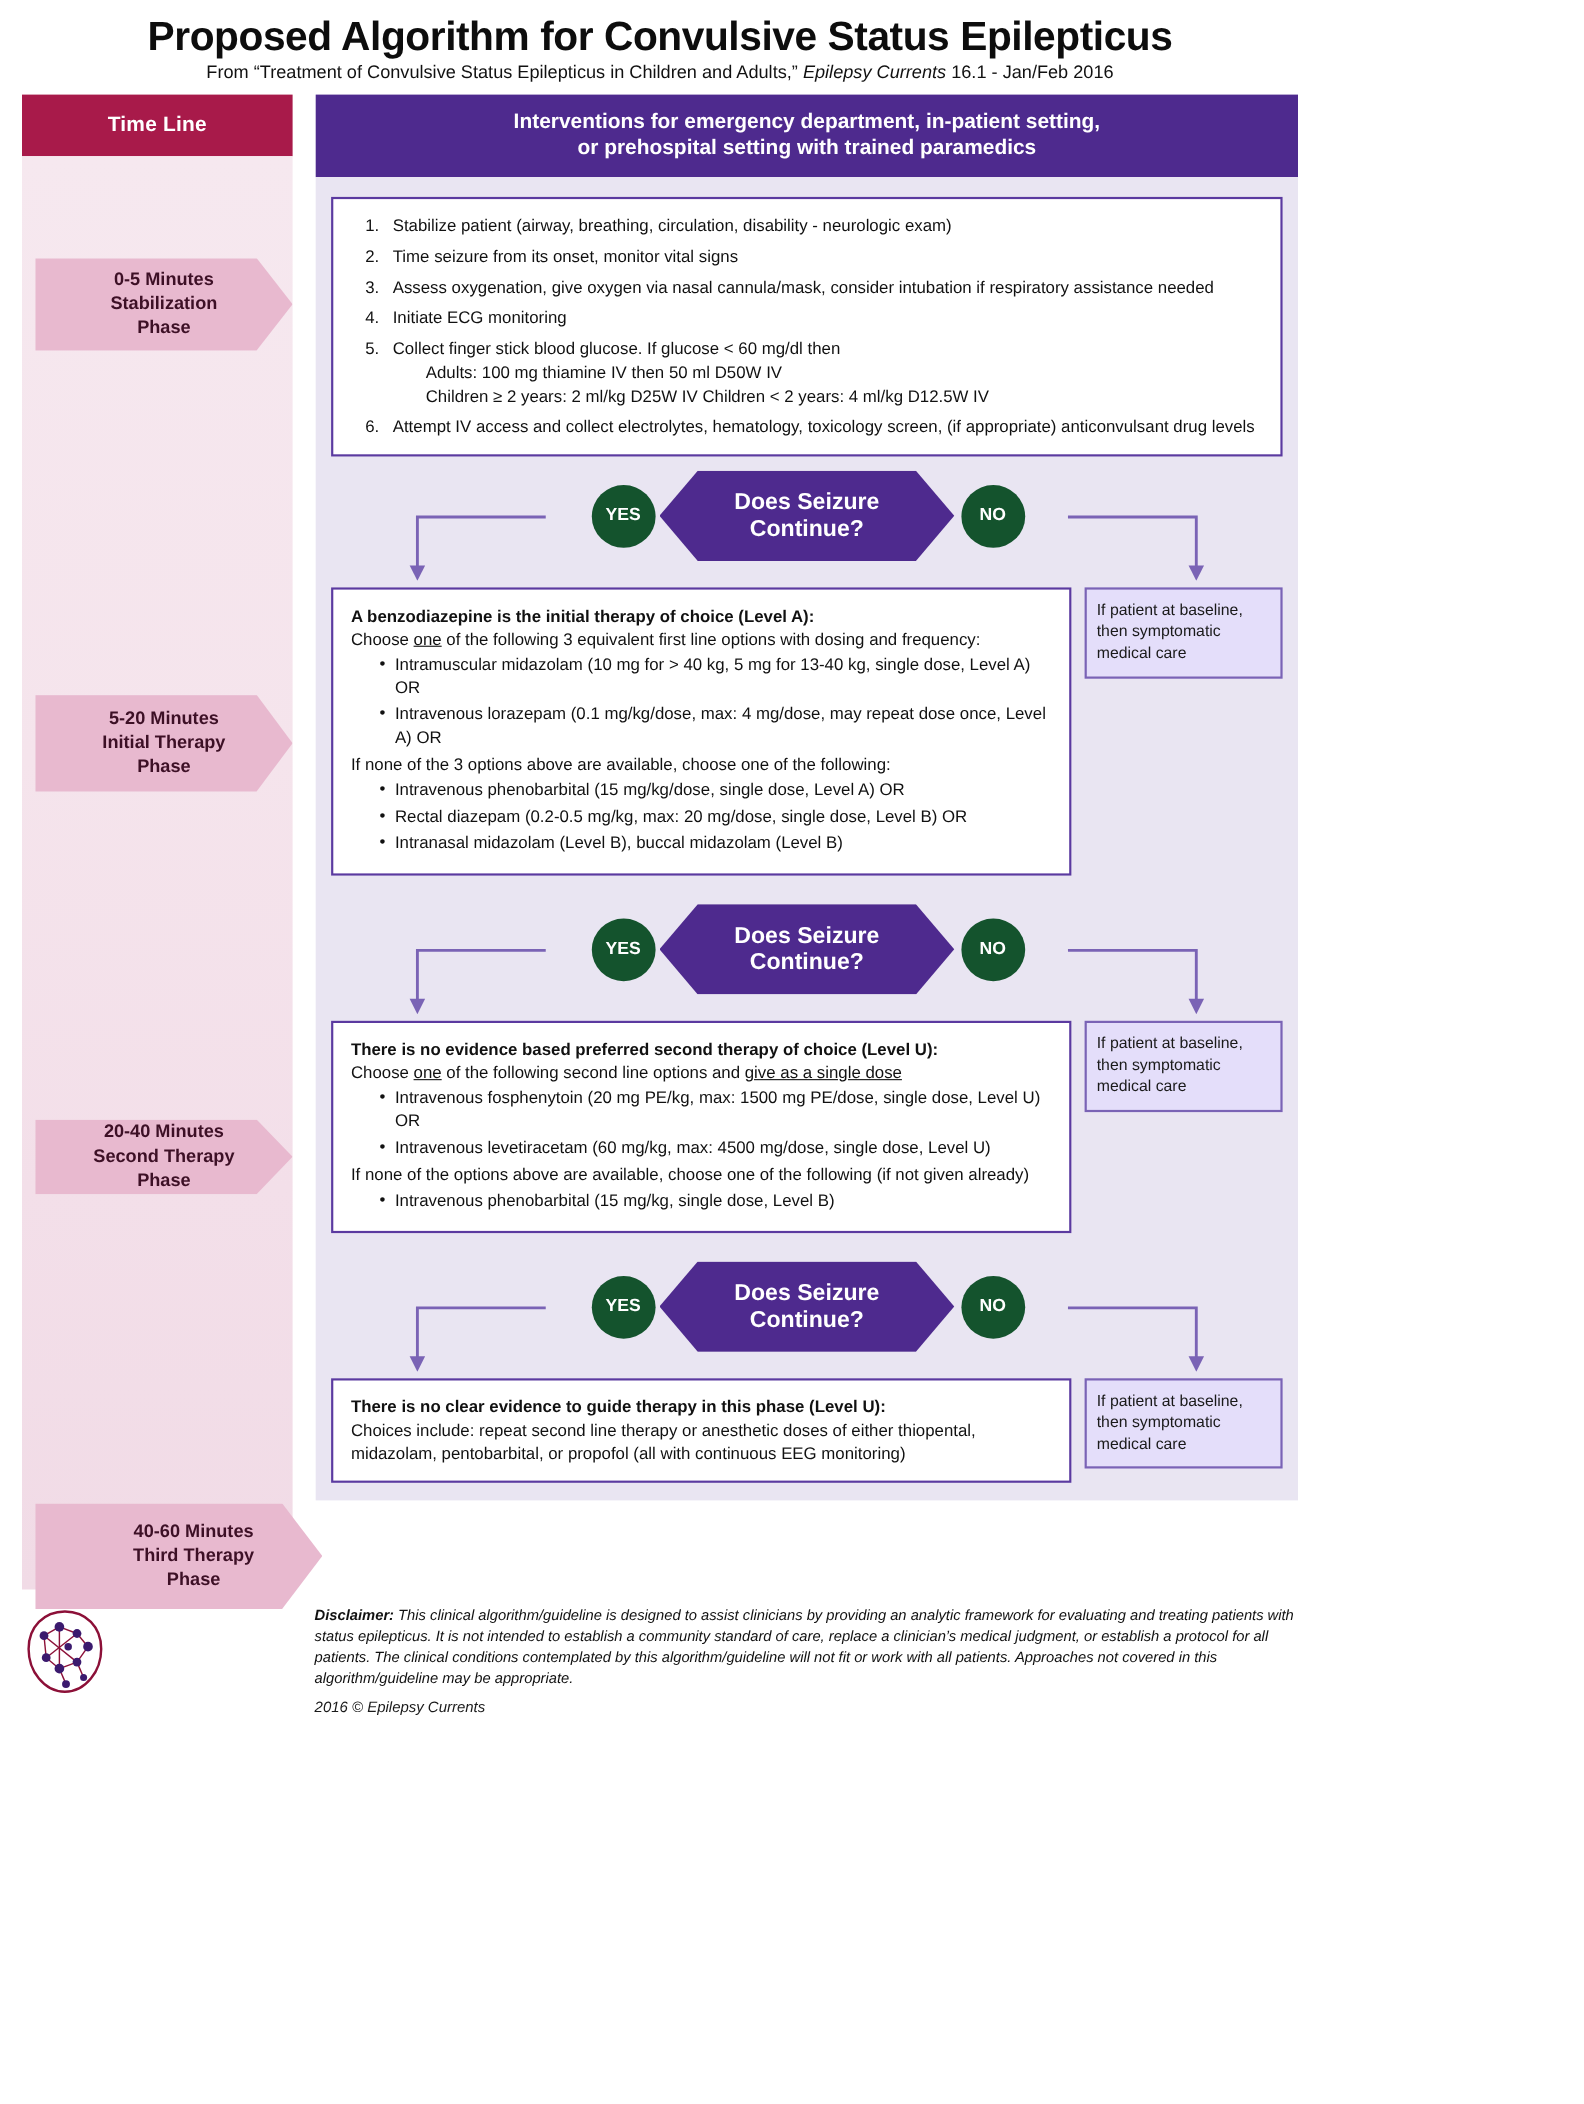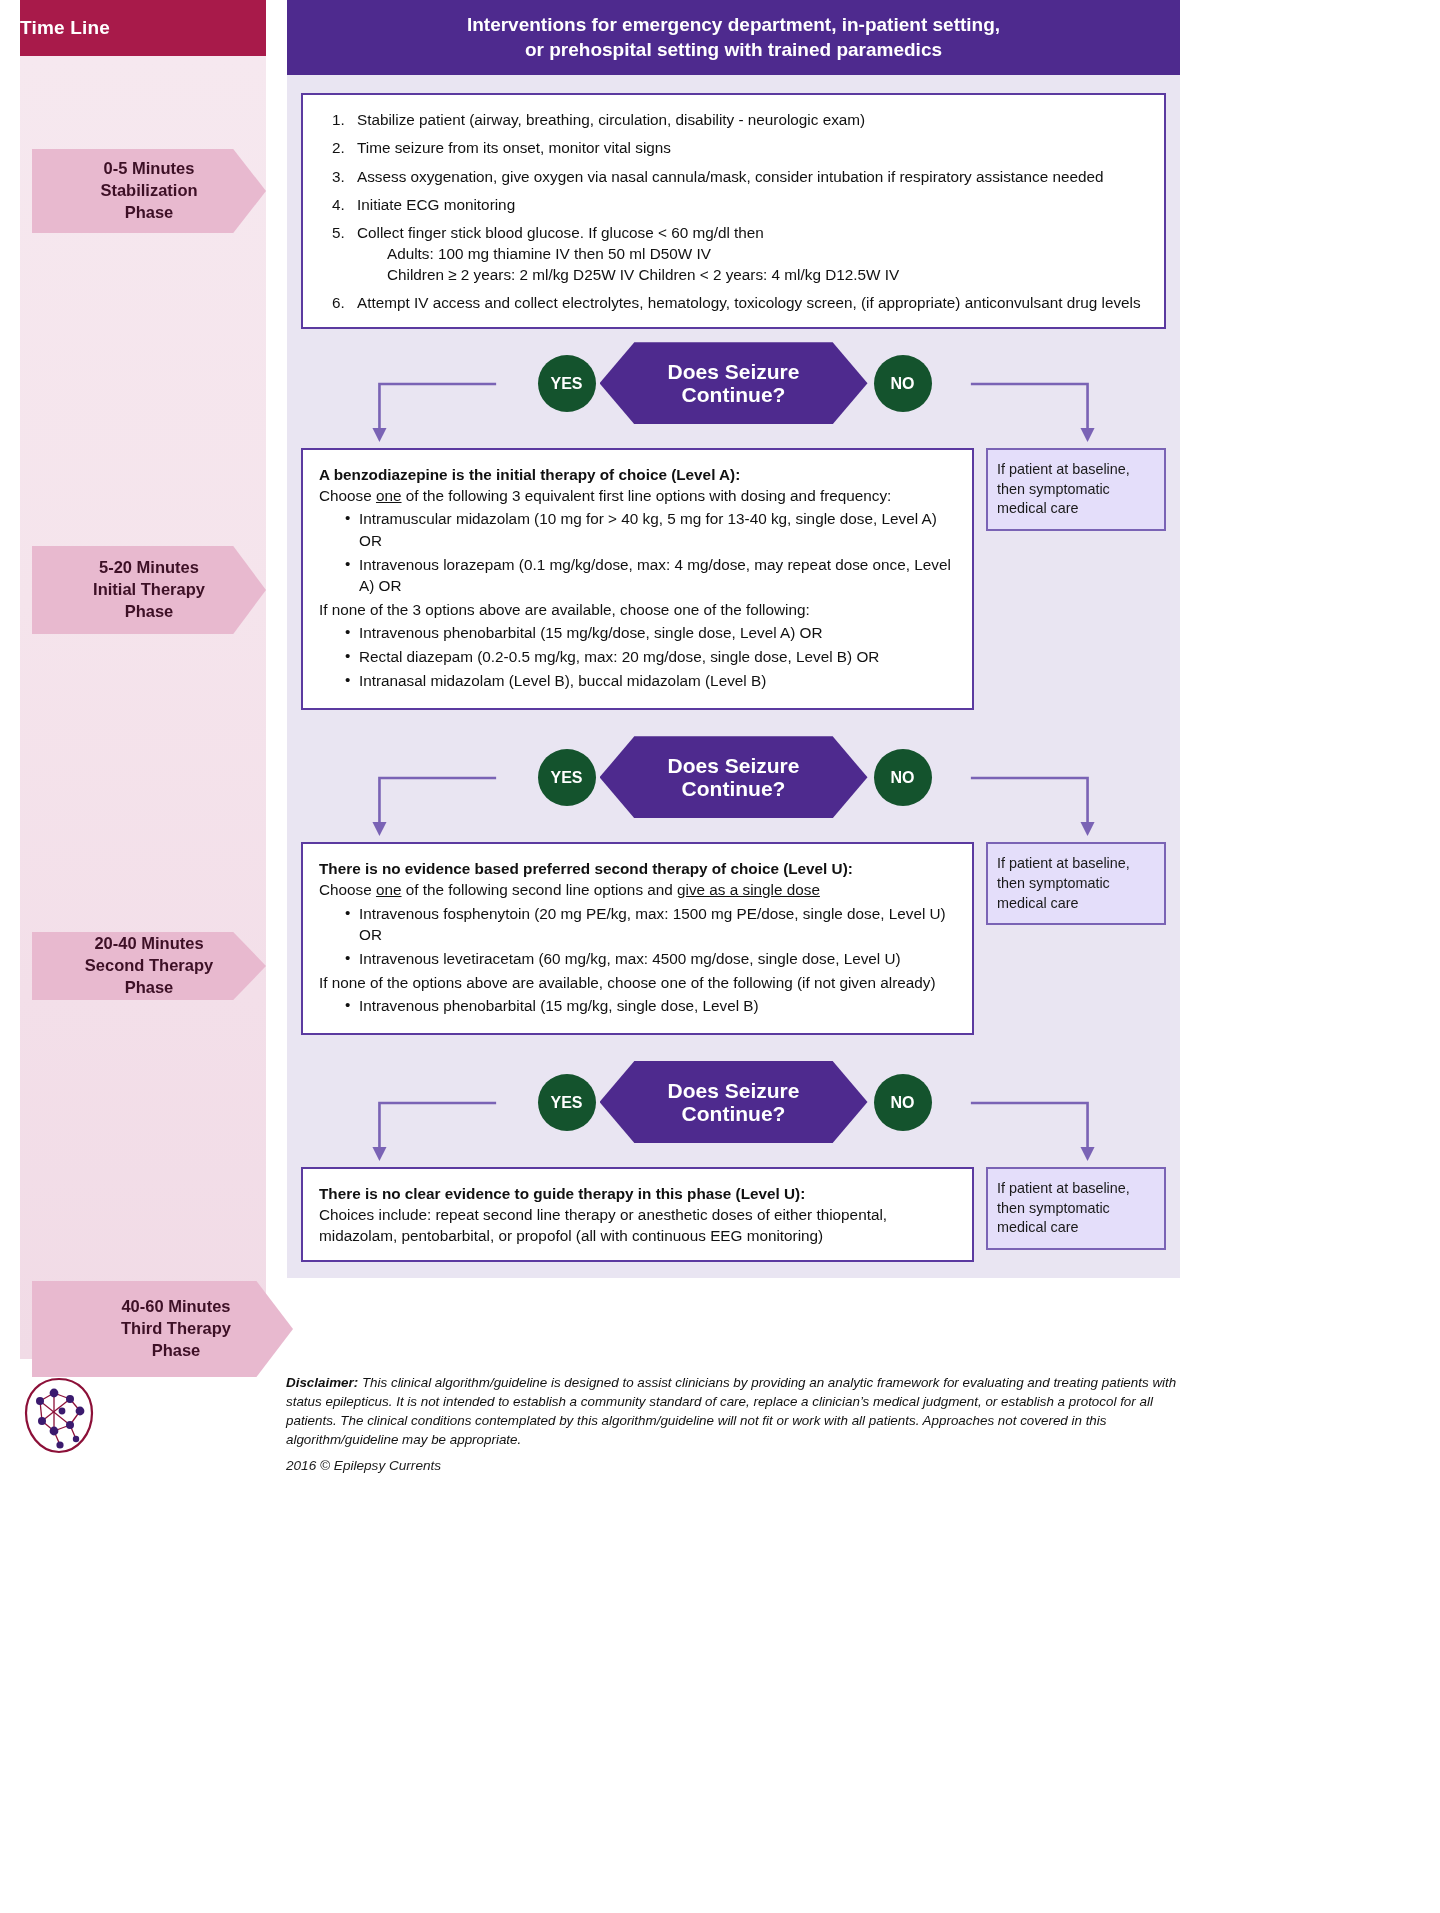--- a/index.html
+++ b/index.html
@@ -20,21 +20,21 @@
   }
   .hdr .sub{font-size:16.5px;color:#111;margin-bottom:9px;line-height:1.2;}
   .hdr .sub i{font-style:italic;}
 
   
   .body-wrap{display:flex;gap:21px;padding:0 20px 0 20px;align-items:flex-start;}
 
   
   .tl-col{width:246px;flex:0 0 246px;position:relative;}
   .tl-head{
-    background:#a81a4a;color:#fff;font-weight:bold;
+    background:#a81a4a;color:#fff;text-align:center;font-weight:bold;
     font-size:19px;padding:17px 0 17px 0;letter-spacing:.2px;
   }
   .tl-track{
     position:relative;
     background:linear-gradient(180deg,#f6e8ef 0%,#f5e4ec 42%,#f3dfe9 72%,#f1dbe6 100%);
     height:1303px;
   }
   .tl-chip{
     position:absolute;left:12px;width:234px;
     background:#e8b9cf;color:#3d1026;
@@ -106,20 +106,26 @@
   .logo-txt .c1{font-size:29px;}
   .disc{flex:1;font-size:13.4px;line-height:1.42;font-style:italic;color:#111;}
   .disc b{font-style:italic;font-weight:bold;}
   .copy{margin-top:9px;font-style:italic;font-size:13.6px;}
 </style>
 </head>
 <body>
 
 <div class="page">
 
+  <div class="hdr">
+    <h1>Proposed Algorithm for Convulsive Status Epilepticus</h1>
+    <div class="sub">
+      <span>From “Treatment of Convulsive Status Epilepticus in Children and Adults,” </span><i>Epilepsy Currents</i><span> 16.1 - Jan/Feb 2016</span>
+    </div>
+  </div>
 
   <div class="body-wrap">
 
     <div class="tl-col">
       <div class="tl-head">Time Line</div>
       <div class="tl-track">
 
         <div class="tl-chip" style="top:93px;height:84px;">
           <div>
             <div>0-5 Minutes</div>

